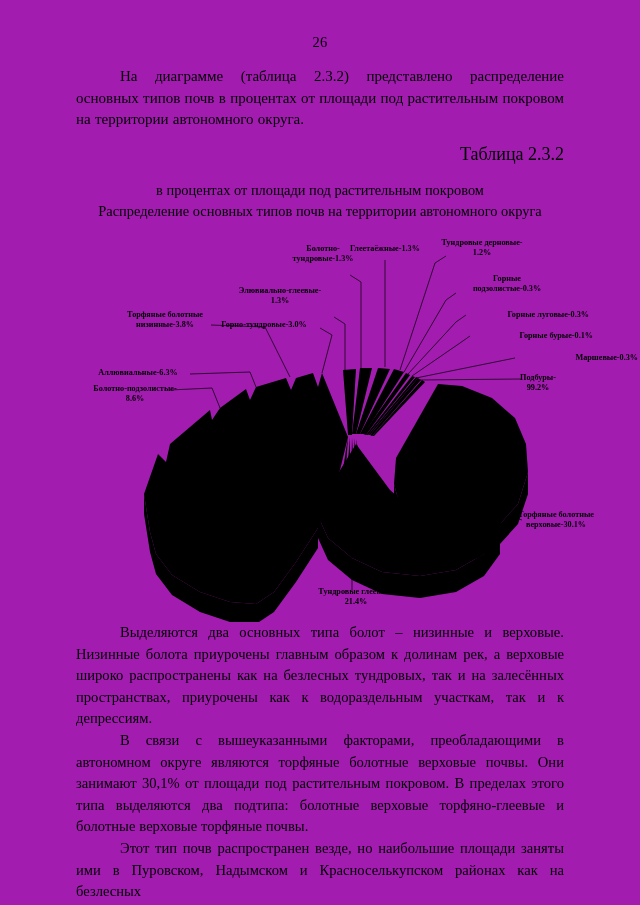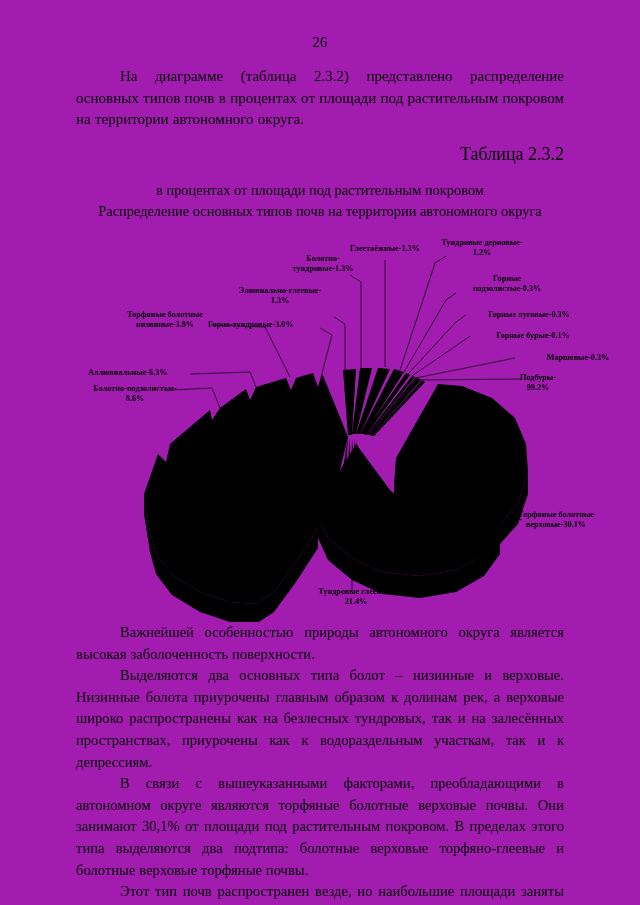--- a/index.html
+++ b/index.html
@@ -72,22 +72,22 @@
   .pie-label {
     position: absolute;
     font-family: "Liberation Serif", "DejaVu Serif", serif;
     font-size: 8.2px;
     line-height: 10.4px;
     color: #000;
     white-space: nowrap;
     font-weight: 600;
   }
   .pie-label.ctr { text-align: center; }
-  .pie-label.rt  { text-align: left; }
-  .pie-label.lt  { text-align: center; }
+  .pie-label.rt  { text-align: center; }
+  .pie-label.lt  { text-align: right; }
 
   
   .body-text {
     position: absolute;
     left: 76px; top: 622px;
     width: 488px;
     font-size: 14.6px;
     line-height: 21.6px;
     text-align: justify;
     word-spacing: 0.3px;
@@ -207,21 +207,21 @@
           <path d="M294,206 L296,254 L300,253 Z"></path>
           <path d="M296,207 L301,253 L305,251 Z"></path>
         </g>
       </g>
     </svg>
 
     <div class="pie-label ctr" style="left:269px; top:12px; width:112px;">
       <div>Глеетаёжные-1.3%</div>
     </div>
 
-    <div class="pie-label ctr" style="left:220px; top:22px; width:86px;">
+    <div class="pie-label ctr" style="left:220px; top:12px; width:86px;">
       <div>Болотно-</div>
       <div>тундровые-1.3%</div>
     </div>
 
     <div class="pie-label ctr" style="left:164px; top:54px; width:112px;">
       <div>Элювиально-глеевые-</div>
       <div>1.3%</div>
     </div>
 
     <div class="pie-label rt" style="left:148px; top:88px; width:112px;">
@@ -279,19 +279,18 @@
     </div>
 
     <div class="pie-label ctr" style="left:440px; top:141px; width:76px;">
       <div>Подбуры-</div>
       <div>99.2%</div>
     </div>
 
   </div>
 
   <div class="body-text">
-    <p>Важнейшей особенностью природы автономного округа является высокая заболоченность поверхности.</p>
     <p>Выделяются два основных типа болот – низинные и верховые. Низинные болота приурочены главным образом к долинам рек, а верховые широко распространены как на безлесных тундровых, так и на залесённых пространствах, приурочены как к водораздельным участкам, так и к депрессиям.</p>
     <p>В связи с вышеуказанными факторами, преобладающими в автономном округе являются торфяные болотные верховые почвы. Они занимают 30,1% от площади под растительным покровом. В пределах этого типа выделяются два подтипа: болотные верховые торфяно-глеевые и болотные верховые торфяные почвы.</p>
     <p>Этот тип почв распространен везде, но наибольшие площади заняты ими в Пуровском, Надымском и Красноселькупском районах как на безлесных</p>
   </div>
 
 </div>
 
 </body></html>

